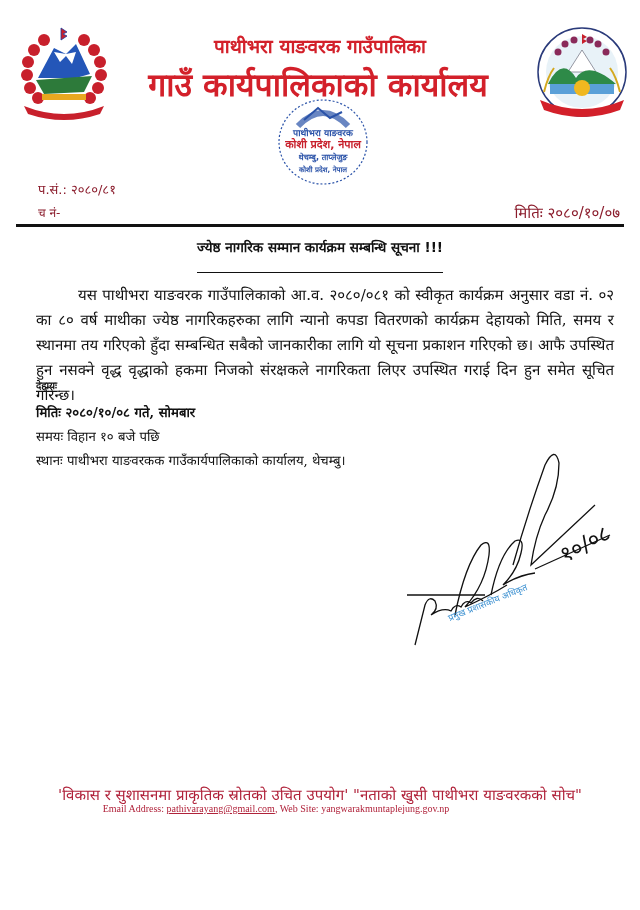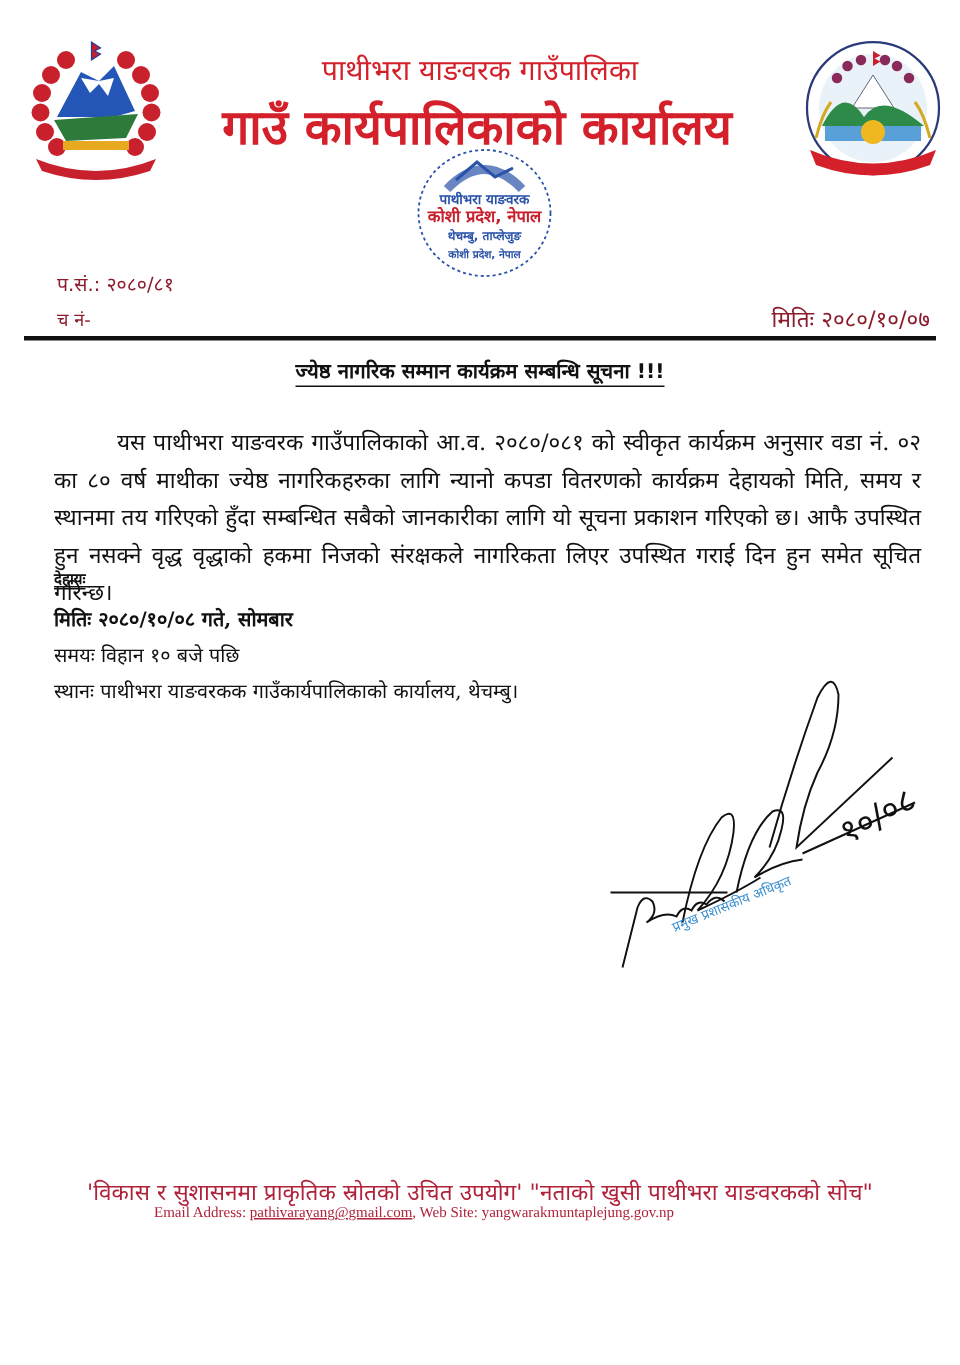--- a/index.html
+++ b/index.html
@@ -1,28 +1,28 @@
 <!DOCTYPE html>
 <html><head>
 <meta charset="utf-8">
 <style>
   html, body { margin:0; padding:0; background:#ffffff; }
   body { width:640px; height:910px; position:relative; overflow:hidden; font-family:"DejaVu Sans", sans-serif; color:#111; }
   .abs { position:absolute; }
-  .title1 { left:170px; top:33px; width:300px; text-align:center; font-size:19px; font-weight:normal; color:#d3202a; white-space:nowrap; }
+  .title1 { left:170px; top:33px; width:300px; text-align:center; font-size:19px; font-weight:bold; color:#d3202a; white-space:nowrap; }
   .title2 { left:108px; top:62px; width:420px; text-align:center; font-size:32px; font-weight:bold; color:#d3202a; white-space:nowrap; letter-spacing:0px; }
   .emb { left:14px; top:22px; width:100px; height:100px; }
   .emb2 { left:532px; top:22px; width:100px; height:100px; }
   .seal { left:268px; top:96px; width:110px; height:92px; }
   .refno { left:38px; top:180px; font-size:13px; color:#8b1c2c; }
   .chno { left:38px; top:204px; font-size:12px; color:#8b1c2c; }
   .date { right:20px; top:202px; font-size:15px; color:#8b1c2c; }
   .rule { left:16px; top:224px; width:608px; height:3px; background:#111; }
   .subject { left:0; width:640px; top:238px; text-align:center; font-size:13.5px; font-weight:bold; }
-  .subject span { border-bottom:1.5px solid #111; padding-bottom:1px;margin-top:48px; }
+  .subject span { border-bottom:1.5px solid #111; padding-bottom:17px;margin-top:48px; }
   .body { left:36px; top:283px; width:578px; font-size:15px; line-height:25px; text-align:justify; font-family:"DejaVu Serif", serif; }
   .body p { margin:0; text-indent:42px; }
   .dh { left:36px; top:378px; font-size:10px; font-weight:bold; font-family:"DejaVu Serif", serif; }
   .dh span { border-bottom:1.5px solid #111; }
   .dl { left:36px; font-size:13.2px; font-family:"DejaVu Serif", serif; }
   .sig { left:395px; top:445px; width:245px; height:215px; }
   .sigtitle { left:446px; top:612px; font-size:9px; color:#3a8fd0; transform:rotate(-22deg); transform-origin:left top; white-space:nowrap; }
   .foot1 { left:0; width:640px; top:784px; text-align:center; font-size:15px; color:#b0223a; font-family:"DejaVu Serif", serif; white-space:nowrap; }
   .foot2 { left:0; width:552px; top:803px; text-align:center; font-size:10px; color:#b0223a; font-family:"Liberation Serif", serif; white-space:nowrap; }
   .foot2 .em { text-decoration:underline; }

